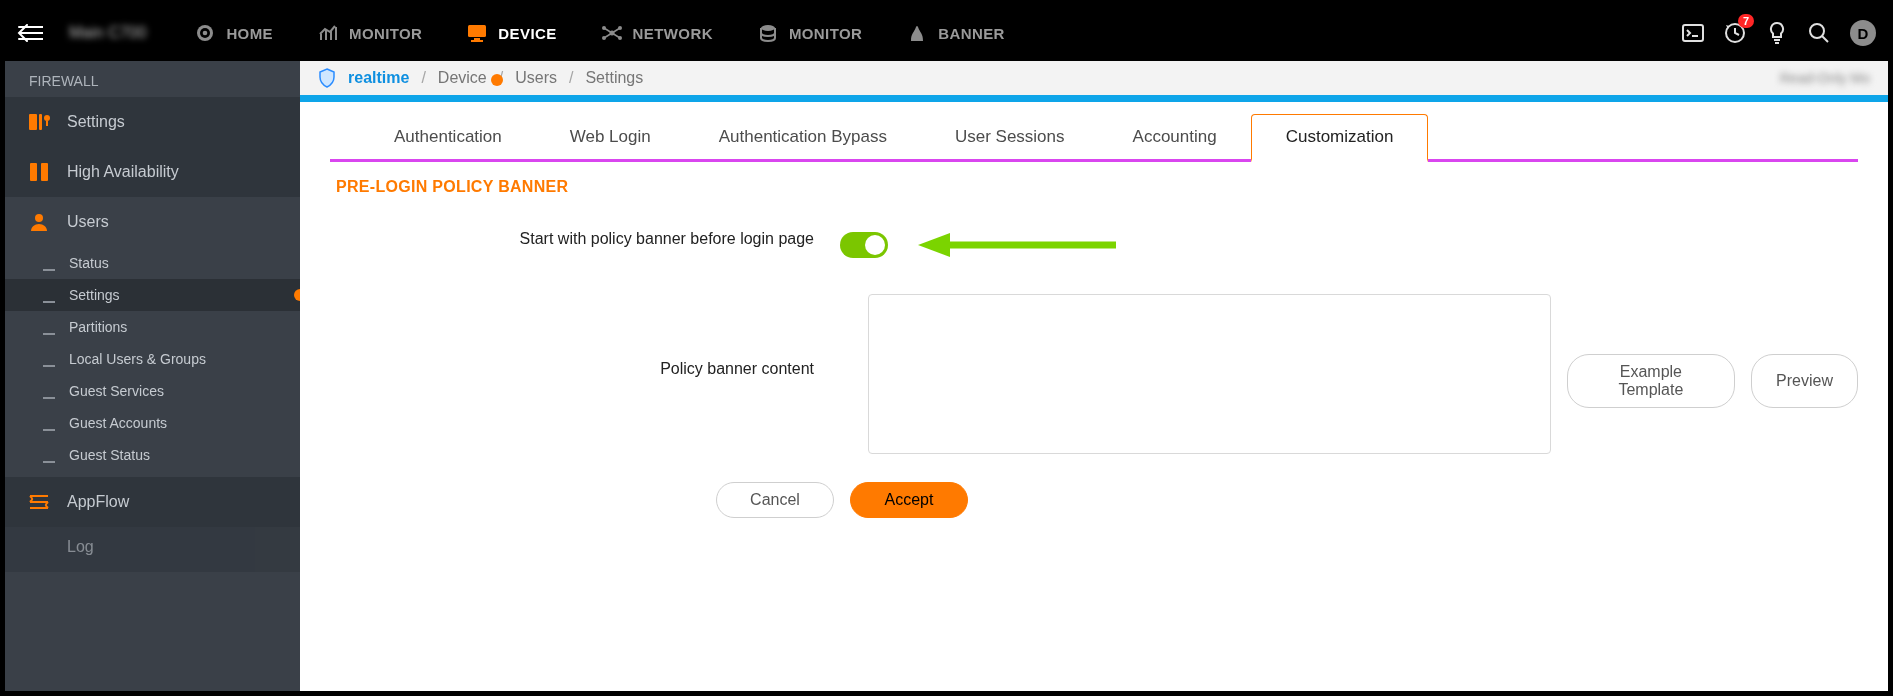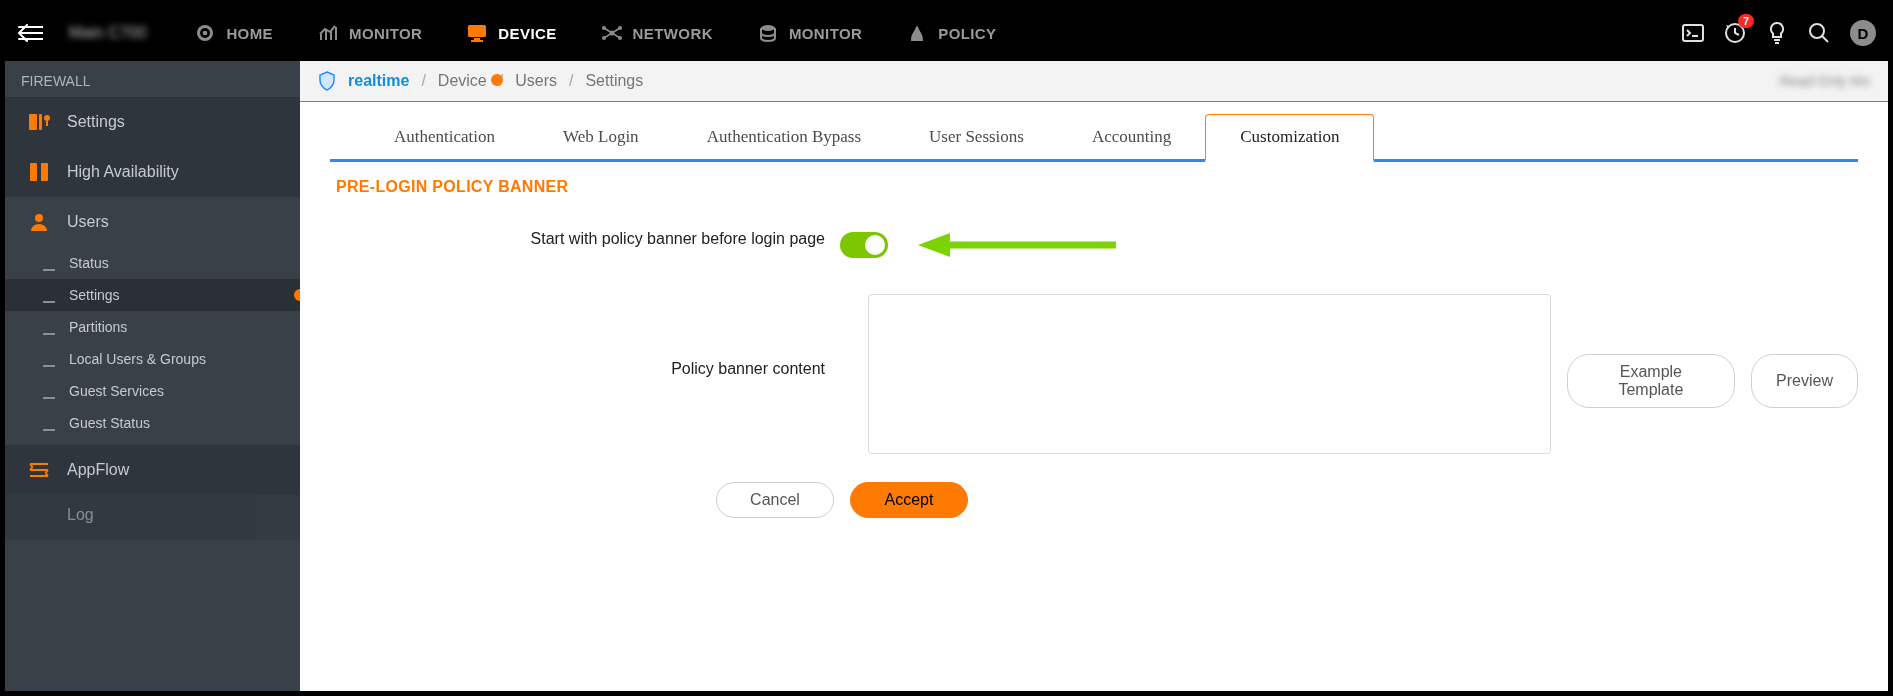--- a/index.html
+++ b/index.html
@@ -23,49 +23,49 @@
   .badge-wrap { position: relative; }
   .badge { position: absolute; top: -8px; right: -8px; background: #ff2626; color: #fff; font-size: 11px; border-radius: 10px; padding: 1px 5px; font-weight: 600; }
   .avatar { width: 26px; height: 26px; background: #8c8c8c; color: #000; border-radius: 50%; display: flex; align-items: center; justify-content: center; font-weight: 600; font-size: 15px; }
 
   
   .shell { display: flex; height: calc(100% - 56px); }
 
   
   .sidebar { width: 295px; background: #3a4048; color: #c6cbd1; font-size: 15px; overflow: hidden; }
 
-  .side-label { padding: 12px 16px 8px; font-size: 14px; color: #aeb4bb; }
+  .side-label { padding: 12px 16px 8px; font-size: 14px; color: #aeb4bb; margin-left: 8px; }
   .side-item { display: flex; align-items: center; gap: 16px; padding: 13px 22px; color: #c6cbd1; cursor: pointer; font-size: 16px; }
   .side-item.l1 { background: #2f353c; }
   .side-item .ic { width: 24px; height: 24px; color: #ff7a00; }
   .side-sub { display: flex; align-items: flex-end; gap: 14px; padding: 8px 22px 8px 38px; font-size: 14px; color: #c6cbd1; cursor: pointer; }
   .side-sub .dash { width: 12px; height: 2px; background: #8a9098; }
   .side-sub.active { background: #2b3036; }
   .side-sub.active-row { position: relative; }
   .side-dot { position: absolute; right: -6px; top: 50%; transform: translateY(-50%); width: 12px; height: 12px; background: #ff7a00; border-radius: 50%; z-index: 5;}
   .side-users { padding-bottom: 6px; }
 
   
   .main { flex: 1; background: #fff; display: flex; flex-direction: column; overflow: hidden; }
-  .crumbs-bar { height: 44px; background: #f3f3f3; border-bottom: 1px solid #0ea5e9; display: flex; align-items: center; padding: 0 18px; gap: 12px; font-size: 16px; color: #767676; }
+  .crumbs-bar { height: 44px; background: #f3f3f3; border-bottom: 7px solid #0ea5e9; display: flex; align-items: center; padding: 0 18px; gap: 12px; font-size: 16px; color: #767676; }
   .crumbs-bar .shield { color: #2a8cff; }
   .crumbs-bar a.rt { color: #0e8fe0; font-weight: 600; text-decoration: none; }
   .crumbs-bar .sep { color: #a6a6a6; }
   .crumbs-bar .ro { margin-left: auto; filter: blur(3px); color: #888; font-size: 14px;}
 
-  .tabs { display: flex; border-bottom: 3px solid #3b82f6; height: 50px; align-items: flex-end; padding-left: 30px; font-family: Liberation Serif, serif; }
+  .tabs { display: flex; border-bottom: 3px solid #d946ef; height: 50px; align-items: flex-end; padding-left: 30px; }
   .tab { padding: 12px 34px; font-size: 17px; color: #4c4c4c; cursor: pointer; }
   .tab.active { border: 1px solid #ff7a00; border-bottom: 3px solid #fff; border-radius: 4px 4px 0 0; margin-bottom: -3px; background: #fff; color: #222; }
 
   .section-title { color: #ff7a00; font-size: 16px; font-weight: 700; letter-spacing: .3px; padding: 16px 0 0 6px; }
 
   .content { padding: 10px 30px 30px; overflow: auto; height: 100%; }
 
   .form-row { display: flex; margin-top: 34px; }
-  .form-row .lbl { width: 510px; text-align: right; padding-right: 15px; font-size: 16px; color: #222; }
+  .form-row .lbl { width: 510px; text-align: right; padding-right: 26px; font-size: 16px; color: #222; }
   .form-row .ctrl { flex: 1; display: flex; align-items: flex-start; gap: 16px; }
   .form-row.top .ctrl { align-items: center; }
 
   .toggle { width: 48px; height: 26px; border-radius: 13px; background: #7bc600; position: relative; cursor: pointer; }
   .toggle .knob { position: absolute; right: 3px; top: 3px; width: 20px; height: 20px; border-radius: 50%; background: #fff; }
 
   .arrow-svg { margin-left: 12px; }
 
   textarea.banner { width: 712px; height: 160px; border: 1px solid #d9d9d9; border-radius: 4px; padding: 10px; font-size: 14px; resize: none; }
 
@@ -146,21 +146,21 @@
               </svg>
             </span>
         <span>MONITOR</span>
       </div>
       <div class="top-item">
         <span class="ic">
               <svg width="20" height="20" viewBox="0 0 20 20" fill="#8c8c8c">
                 <path d="M4 18 C4 10 7 10 9 4 C9 4 10 2 11 4 C13 10 16 10 16 18 Z"></path>
               </svg>
             </span>
-        <span>POLICY</span>
+        <span>BANNER</span>
       </div>
     </div>
 
     <div class="top-right">
       <span class="ic">
             <svg width="22" height="20" viewBox="0 0 22 20">
               <rect x="1" y="2" width="20" height="16" rx="2" fill="none" stroke="#e0e0e0" stroke-width="2"></rect>
               <path d="M5 7l3 3-3 3M10 13h6" stroke="#e0e0e0" stroke-width="2" fill="none"></path>
             </svg>
           </span>
@@ -242,20 +242,24 @@
         <div class="side-sub">
               <span class="dash"></span>
               <span>Local Users &amp; Groups</span>
             </div>
         <div class="side-sub">
               <span class="dash"></span>
               <span>Guest Services</span>
             </div>
         <div class="side-sub">
               <span class="dash"></span>
+              <span>Guest Accounts</span>
+            </div>
+        <div class="side-sub">
+              <span class="dash"></span>
               <span>Guest Status</span>
             </div>
       </div>
 
       <div class="side-item l1">
         <span class="ic">
               <svg width="24" height="24" viewBox="0 0 24 24" fill="none" stroke="#ff7a00" stroke-width="2">
                 <path d="M3 6h18M3 12h18M3 18h18"></path>
                 <path d="M3 6c3 3 3 3 0 6M21 12c-3 3-3 3 0 6"></path>
               </svg>

